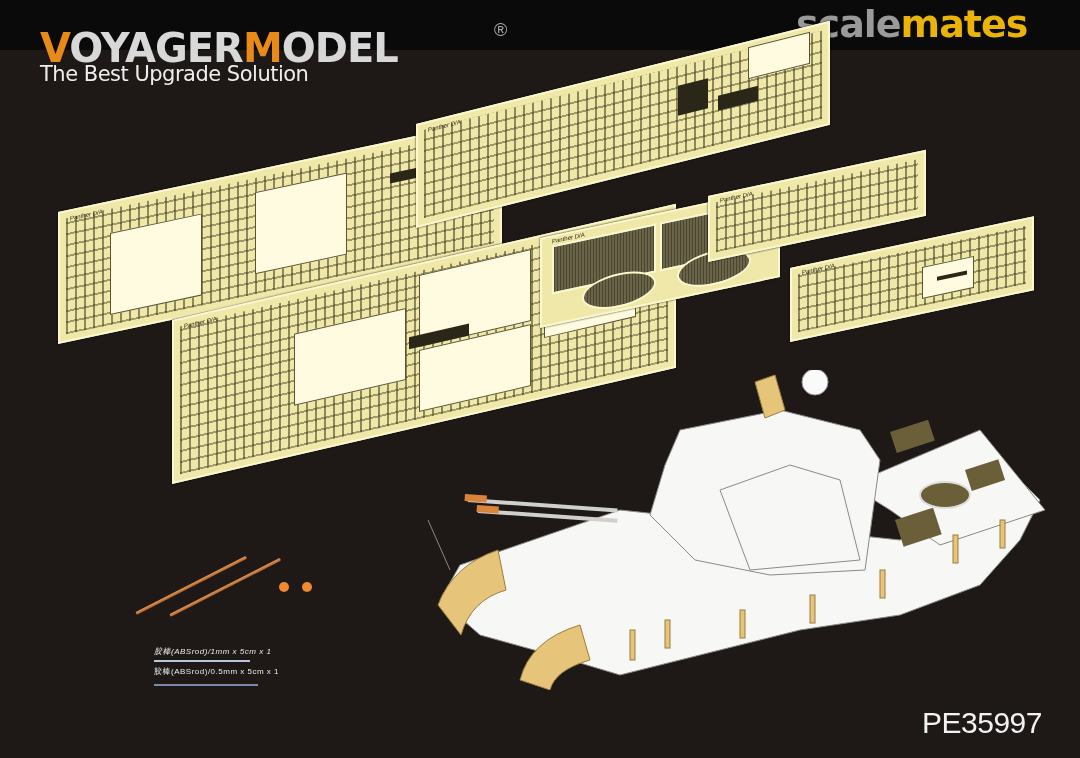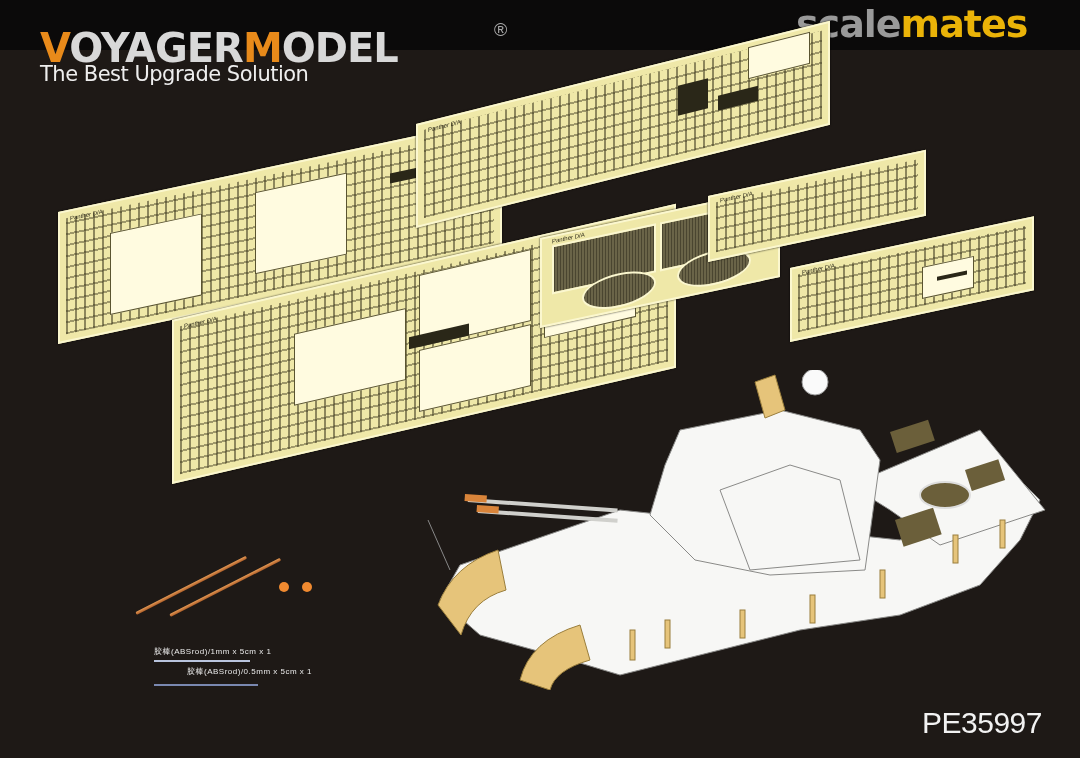--- a/index.html
+++ b/index.html
@@ -122,18 +122,18 @@
     <rect x="580" y="150" width="5" height="28"></rect>
   </g>
   <line x1="8" y1="150" x2="30" y2="200" stroke="#888" stroke-width="1"></line>
 </svg>
 
 <div class="rod" style="left:136px;top:612px;width:124px;transform:rotate(-27deg);"></div>
 <div class="rod" style="left:170px;top:614px;width:124px;transform:rotate(-27deg);"></div>
 <div class="ball" style="left:279px;top:582px;"></div>
 <div class="ball" style="left:302px;top:582px;"></div>
 
-<div class="legend" style="left:154px;top:646px;">胶棒(ABSrod)/1mm x 5cm x 1</div>
+<div class="legend" style="left:154px;top:646px;font-style:italic;">胶棒(ABSrod)/1mm x 5cm x 1</div>
 <div class="legend-line" style="left:154px;top:660px;width:96px;"></div>
-<div class="legend" style="left:154px;top:666px;margin-left:33px;">胶棒(ABSrod)/0.5mm x 5cm x 1</div>
+<div class="legend" style="left:154px;top:666px;">胶棒(ABSrod)/0.5mm x 5cm x 1</div>
 <div class="legend-line" style="left:154px;top:684px;width:104px;background:#7a88b0;"></div>
 
 <div class="code">PE35997</div>
 
 </body></html>

